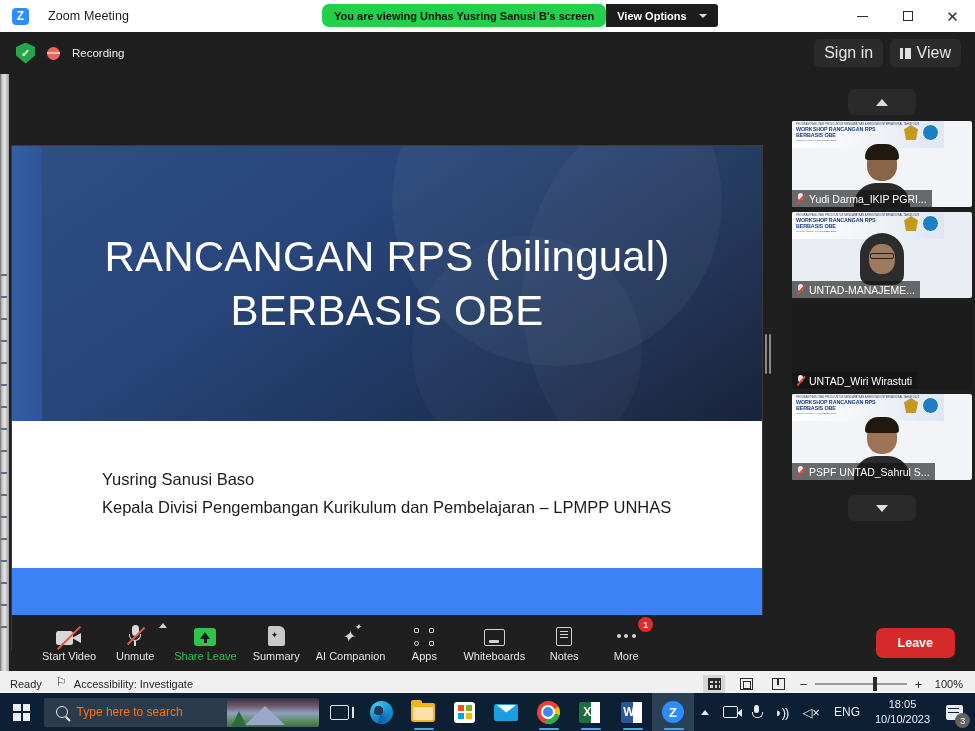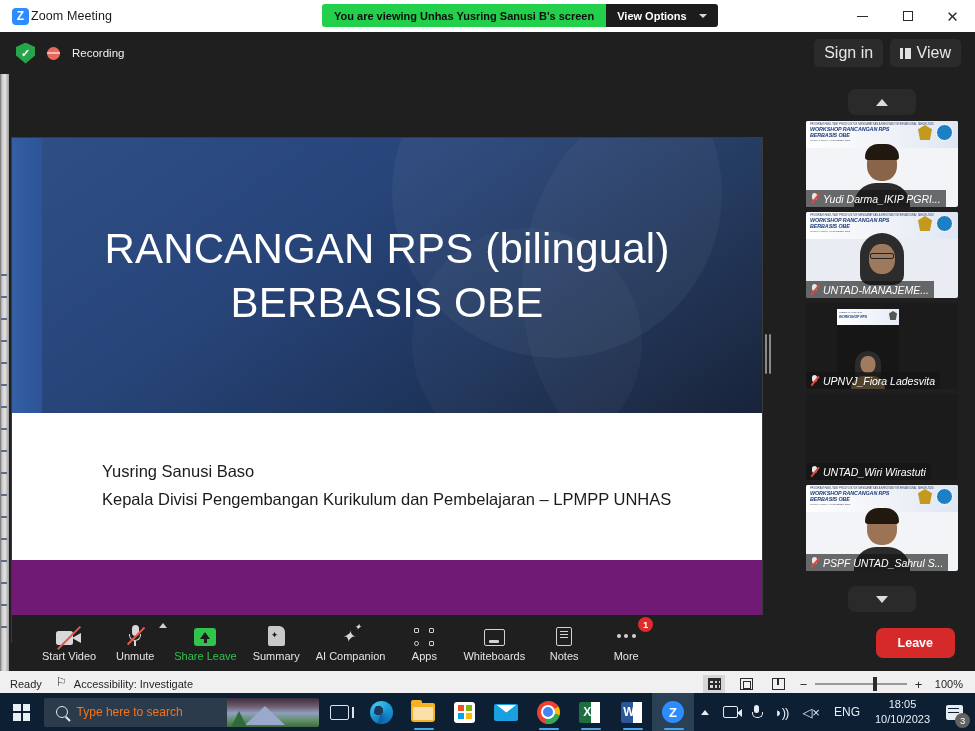--- a/index.html
+++ b/index.html
@@ -9,40 +9,40 @@
     font-family: "Liberation Sans", sans-serif;
     overflow: hidden;
   }
   #app { position: relative; width: 975px; height: 731px; background: #1f1f1f; }
 
   
   .titlebar {
     position: absolute; left: 0; top: 0; width: 975px; height: 32px;
     background: #ffffff; display: flex; align-items: center;
   }
-  .tb-left { display: flex; align-items: center; gap: 2px; padding-left: 12px; }
+  .tb-left { display: flex; align-items: center; gap: 19px; padding-left: 12px; }
   .zoom-logo {
     width: 17px; height: 17px; border-radius: 4px;
     background: #2d8cff; position: relative;
     display: flex; align-items: center; justify-content: center;
   }
   .zoom-logo::after {
     content: "Z"; color: #fff; font-size: 12px; font-weight: 700;
     font-family: "Liberation Sans", sans-serif; line-height: 1;
   }
   .tb-title { font-size: 12.5px; color: #1a1a1a; letter-spacing: .1px; }
 
   .sharing-pill {
     position: absolute; left: 322px; top: 4px;
     height: 23px; display: flex; align-items: stretch;
     border-radius: 3px; overflow: hidden;
   }
   .sharing-green {
     background: #22d04b; color: #0d0d0d; font-size: 11px; font-weight: 700;
-    display: flex; align-items: center; padding: 0 12px; white-space: nowrap;
+    display: flex; align-items: center; padding: 0 12px; white-space: nowrap; border-radius: 7px;
   }
   .sharing-opts {
     background: #1c1c1c; color: #fff; font-size: 11px; font-weight: 700;
     display: flex; align-items: center; gap: 12px; padding: 0 11px; white-space: nowrap;
   }
   .chev-d { width: 0; height: 0; border-left: 4px solid transparent; border-right: 4px solid transparent; border-top: 4px solid #d9d9d9; }
 
   .win-ctrls { position: absolute; right: 0; top: 0; height: 32px; display: flex; }
   .win-btn {
     width: 45px; height: 32px; display: flex; align-items: center; justify-content: center;
@@ -92,22 +92,22 @@
     position: absolute; left: 0; top: 0; width: 9px; height: 597px;
     background: linear-gradient(90deg,#6d6d6d 0,#c9c9c9 22%,#e4e4e4 55%,#9a9a9a 100%);
   }
   .ruler .tick {
     position: absolute; left: 1px; width: 6px; height: 2px;
     background: #5c6f8a;
   }
 
   
   .slide {
-    position: absolute; left: 12px; top: 64px; width: 750px; height: 504px;
-    background: #701a75; box-shadow: 0 0 0 1px #3a3a3a;
+    position: absolute; left: 12px; top: 72px; width: 750px; height: 504px;
+    background: #3b82f6; box-shadow: 0 0 0 1px #3a3a3a;
   }
   .slide-top {
     position: relative; width: 750px; height: 275px; overflow: hidden;
     background: linear-gradient(145deg,#2e4f85 0%,#28457a 38%,#1d3359 70%,#101c33 100%);
   }
   .slide-top::before {
     content: ""; position: absolute; left: -30px; top: 0; width: 60px; height: 275px;
     background: linear-gradient(90deg,#3b6bb5,#2d5496);
   }
   .slide-orb1 {
@@ -144,22 +144,22 @@
   
   .filmstrip { position: absolute; left: 789px; top: 0; width: 186px; height: 597px; }
   .strip-arrow {
     width: 68px; height: 26px; margin: 15px auto 6px auto; background: #2a2a2a;
     border-radius: 7px; display: flex; align-items: center; justify-content: center;
   }
   .arrow-up { width: 0; height: 0; border-left: 6px solid transparent; border-right: 6px solid transparent; border-bottom: 7px solid #dcdcdc; }
   .arrow-dn { width: 0; height: 0; border-left: 6px solid transparent; border-right: 6px solid transparent; border-top: 7px solid #dcdcdc; }
 
   .tile {
-    position: relative; width: 152px; height: 86px; margin: 0 auto 5px auto;
-    background: #151515; overflow: hidden; border-radius: 2px; font-style: italic;
+    position: relative; width: 180px; height: 86px; margin: 0 auto 5px auto;
+    background: #151515; overflow: hidden; border-radius: 2px;
   }
   .tile.blank { background: #1b1b1b; }
   .tile-bg { position: absolute; inset: 0; background: #f2f4f8; }
   .tile-bg.dim { background: #e9ecf2; }
   .tile-banner {
     position: absolute; left: 0; top: 0; width: 152px; height: 27px;
     background: linear-gradient(90deg,#ffffff 0%,#eef1f7 60%,#dfe6f3 100%);
     padding: 2px 4px;
   }
   .tb-line1 { font-size: 2.6px; color: #2a3b66; line-height: 1.25; letter-spacing: .05px; }
@@ -524,40 +524,20 @@
           <div class="person-hijab"></div>
             <div class="person-face2"></div>
             <div class="person-glasses"></div>
         </div>
         <div class="tile-name">
           <span class="mic-off"></span>
           <span>UNTAD-MANAJEME...</span>
         </div>
       </div>
 
-      <div class="tile blank">
-        <div class="tile-inner-frame">
-          <div style="height:16px;background:linear-gradient(90deg,#fff,#e6ecf6);position:relative;">
-            <div style="position:absolute;left:2px;top:2px;font-size:2.2px;color:#2a3b66;line-height:1.2;">PROGRAM FASILITASI</div>
-            <div style="position:absolute;left:2px;top:6px;font-size:3.4px;font-weight:700;color:#1a3a7a;">WORKSHOP RPS</div>
-            <div style="position:absolute;right:2px;top:2px;width:8px;height:9px;background:#555;-webkit-clip-path:polygon(50% 0,100% 28%,85% 100%,15% 100%,0 28%);clip-path:polygon(50% 0,100% 28%,85% 100%,15% 100%,0 28%);"></div>
-          </div>
-          <div style="height:64px;background:#161616;position:relative;">
-            <div style="position:absolute;left:50%;bottom:0;transform:translateX(-50%);width:34px;height:40px;">
-              <div style="position:absolute;left:50%;top:2px;transform:translateX(-50%);width:26px;height:30px;border-radius:13px 13px 6px 6px;background:#2b2b2b;"></div>
-              <div style="position:absolute;left:50%;top:7px;transform:translateX(-50%);width:15px;height:17px;border-radius:45%;background:#a07b5e;"></div>
-              <div style="position:absolute;left:50%;bottom:0;transform:translateX(-50%);width:34px;height:13px;border-radius:14px 14px 0 0;background:#b3915a;"></div>
-            </div>
-          </div>
-        </div>
-        <div class="tile-name">
-          <span class="mic-off"></span>
-          <span>UPNVJ_Fiora Ladesvita</span>
-        </div>
-      </div>
 
       <div class="tile blank">
         <div class="tile-name">
           <span class="mic-off"></span>
           <span>UNTAD_Wiri Wirastuti</span>
         </div>
       </div>
 
       <div class="tile">
         <div class="tile-bg"></div>

